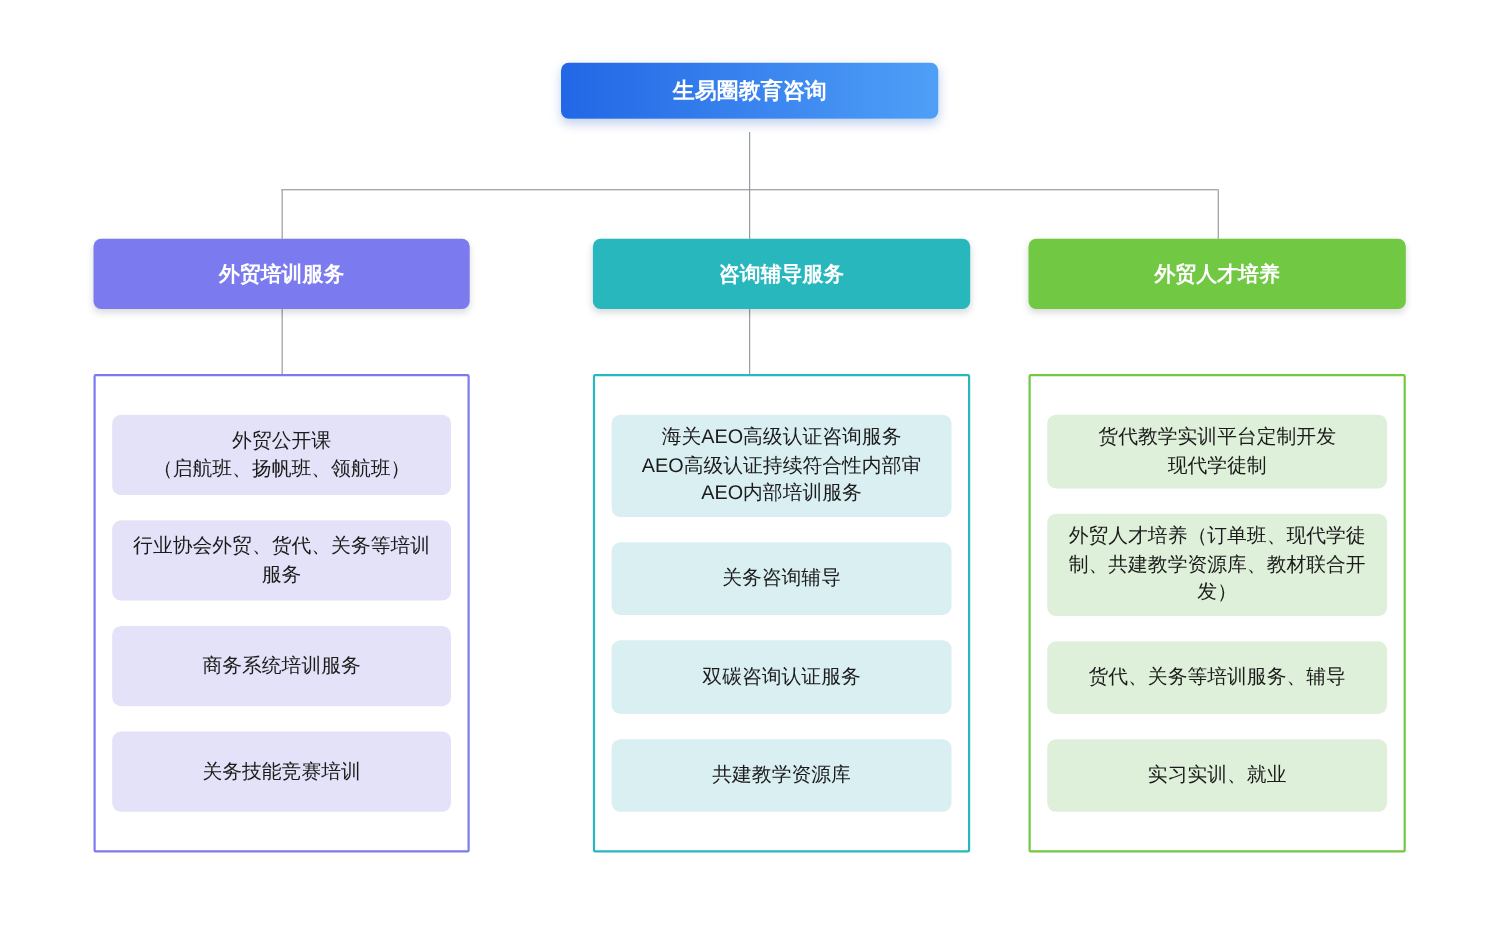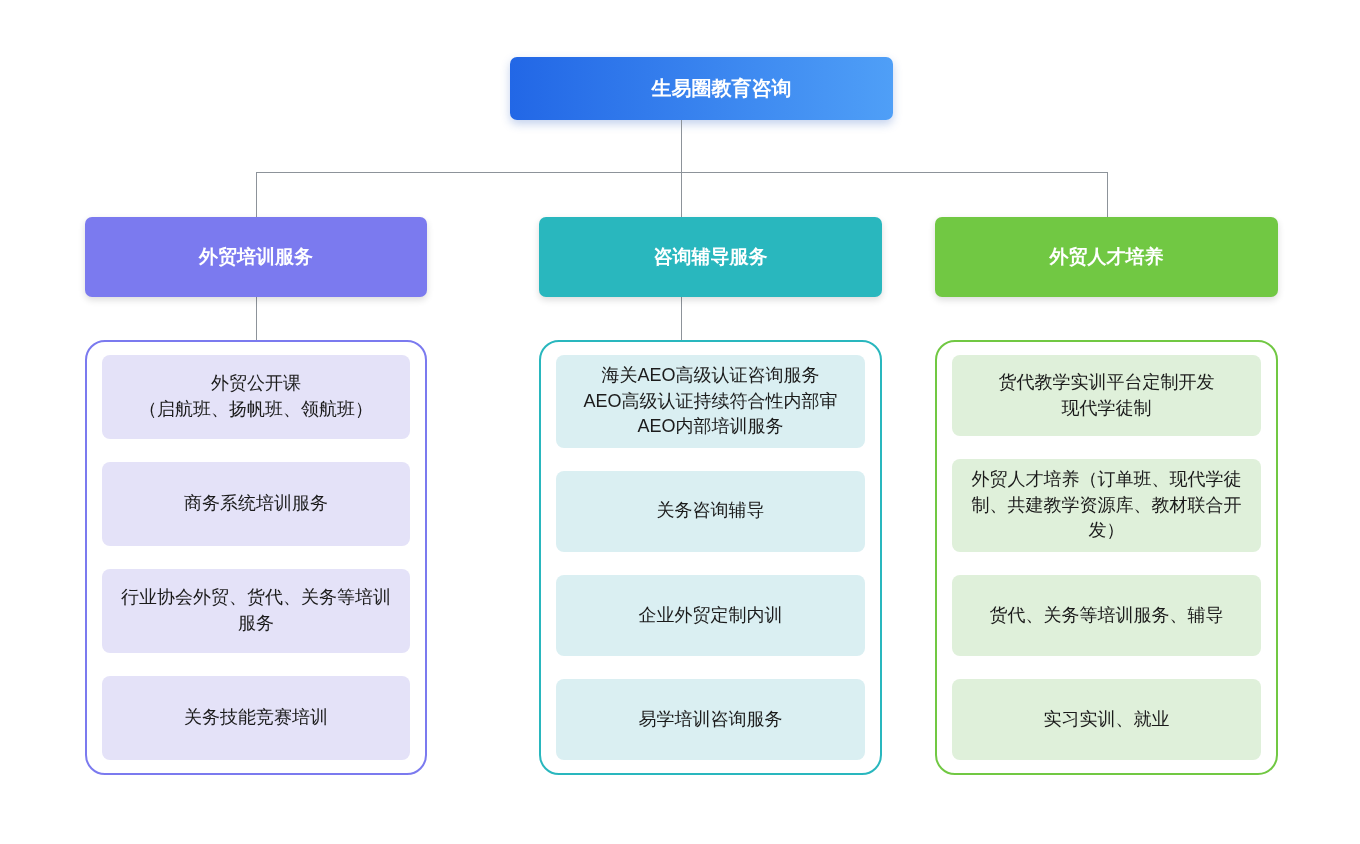--- a/index.html
+++ b/index.html
@@ -7,49 +7,48 @@
     position: relative;
     width: 1360px;
     height: 844px;
     background: #ffffff;
     font-family: "Liberation Sans", "DejaVu Sans", sans-serif;
     overflow: hidden;
   }
   .root-node {
     position: absolute;
     left: 510px; top: 57px;
-    width: 343px; height: 63px;
+    width: 343px; height: 51px;
     border-radius: 7px;
     display: flex; align-items: center; justify-content: center;
     color: #ffffff; font-size: 20px; font-weight: bold;
     box-shadow: 0 4px 10px rgba(40, 90, 190, 0.28);
-    padding-left: 40px;
   }
   .line { position: absolute; }
   .line.v { width: 1px; }
   .line.h { height: 1px; }
   .branch { position: absolute; top: 217px; }
   .branch-header {
-    height: 80px;
+    height: 64px;
     border-radius: 7px;
     background: var(--accent);
     color: #ffffff; font-size: 19px; font-weight: bold;
     display: flex; align-items: center; justify-content: center;
     box-shadow: 0 3px 7px rgba(0,0,0,0.14);
   }
   .branch-body {
     position: absolute;
     top: 123px; left: 0; right: 0;
     height: 435px;
     box-sizing: border-box;
     border: 2px solid var(--accent);
-    border-radius: 20px;
+    border-radius: 2px;
     background: #ffffff;
     display: flex; flex-direction: column;
-    padding: 13px 15px; gap: 23px; justify-content: center;
+    padding: 35px 15px; gap: 23px; justify-content: center;
   }
   .branch-item {
     flex: 1 1 0;
     background: var(--item-bg);
     border-radius: 8px;
     display: flex; align-items: center; justify-content: center;
     text-align: center;
     font-size: 18px; color: #1b1b1b; line-height: 1.42;
     white-space: pre-line;
     padding: 8px 12px;
@@ -72,37 +71,37 @@
   <div class="line v" style="left: 256px; top: 281px; height: 59px; background: rgb(141, 147, 154);"></div>
   <div class="line v" style="left: 681px; top: 281px; height: 59px; background: rgb(141, 147, 154);"></div>
 
   <div class="branch" style="left: 85px; width: 342px; --accent: #7B7AEF; --item-bg: #E4E2F8;">
     <div class="branch-header">
       <span>外贸培训服务</span>
     </div>
     <div class="branch-body">
       <div class="branch-item">外贸公开课
 （启航班、扬帆班、领航班）</div>
+      <div class="branch-item">行业协会外贸、货代、关务等培训服务</div>
       <div class="branch-item">商务系统培训服务</div>
-      <div class="branch-item">行业协会外贸、货代、关务等培训服务</div>
       <div class="branch-item">关务技能竞赛培训</div>
     </div>
   </div>
 
   <div class="branch" style="left: 539px; width: 343px; --accent: #29B7BE; --item-bg: #DAEFF2;">
     <div class="branch-header">
       <span>咨询辅导服务</span>
     </div>
     <div class="branch-body">
       <div class="branch-item">海关AEO高级认证咨询服务
 AEO高级认证持续符合性内部审
 AEO内部培训服务</div>
       <div class="branch-item">关务咨询辅导</div>
-      <div class="branch-item">企业外贸定制内训</div>
-      <div class="branch-item">易学培训咨询服务</div>
+      <div class="branch-item">双碳咨询认证服务</div>
+      <div class="branch-item">共建教学资源库</div>
     </div>
   </div>
 
   <div class="branch" style="left: 935px; width: 343px; --accent: #71C843; --item-bg: #DFF0DA;">
     <div class="branch-header">
       <span>外贸人才培养</span>
     </div>
     <div class="branch-body">
       <div class="branch-item">货代教学实训平台定制开发
 现代学徒制</div>

